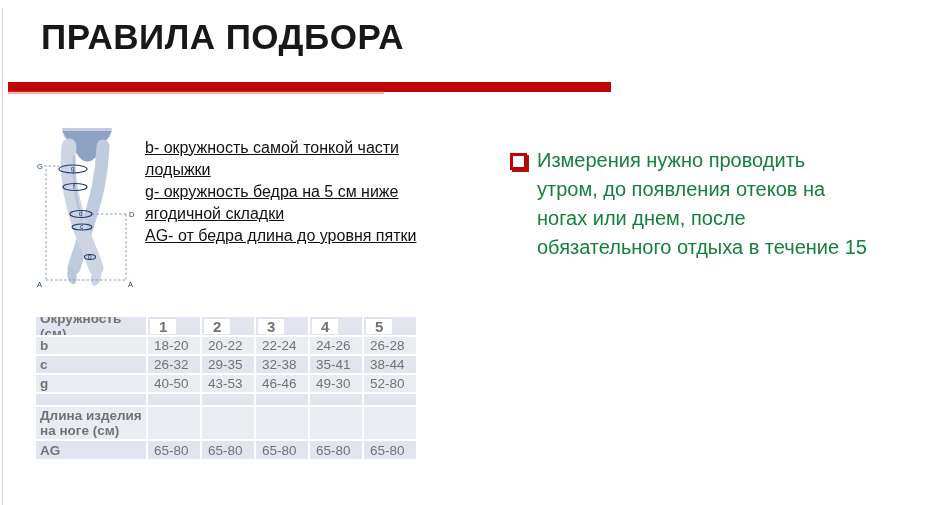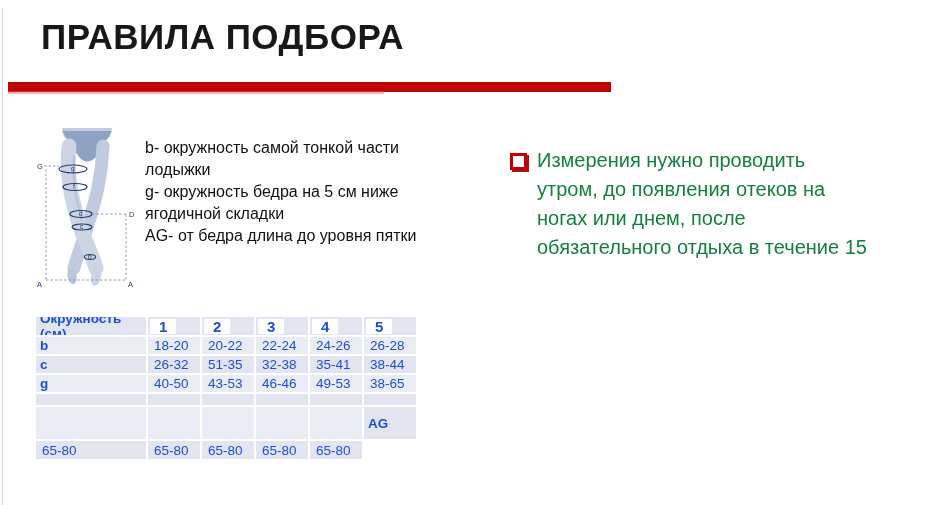--- a/index.html
+++ b/index.html
@@ -26,21 +26,21 @@
   }
   .accent-bar::after{
     content:"";position:absolute;left:0;bottom:-2px;width:376px;height:3px;
     background:rgba(221,90,90,.45);
   }
   
   .legs{position:absolute;left:36px;top:126px;}
   
   .measure-text{
     position:absolute;left:145px;top:137px;width:340px;
-    font-size:16px;line-height:22px;color:#111;
+    font-size:16px;line-height:22px;color:#111;text-decoration:underline;
   }
   
   .note{position:absolute;left:510px;top:146px;width:400px;}
   .bullet-square{
     position:absolute;left:0;top:7px;width:11px;height:11px;
     border:3px solid #c00000;
     box-shadow:2px 2px 0 0 #a81414;
     background:#fff;
   }
   .note-text{
@@ -51,21 +51,21 @@
   .size-table{
     position:absolute;left:36px;top:317px;
     display:grid;
     grid-template-columns:110px repeat(5,52px);
     grid-template-rows:18px 17px 17px 17px 11px 32px 18px;
     gap:2px;
   }
   .cell{
     display:flex;align-items:center;
     padding-left:6px;
-    font-size:13.5px;color:#1d4ed8;
+    font-size:13.5px;color:#737373;
     overflow:hidden;
   }
   .rowA{background:#e2e5f0;}
   .rowB{background:#eaecf4;}
   .lab{font-weight:700;padding-left:4px;}
   .chipcell{padding-left:2px;}
   .chip{
     background:#ffffff;
     font-weight:700;font-size:15px;
     height:15px;display:flex;align-items:center;
@@ -167,39 +167,40 @@
 
     <div class="cell lab rowB">b</div>
     <div class="cell rowB">18-20</div>
     <div class="cell rowB">20-22</div>
     <div class="cell rowB">22-24</div>
     <div class="cell rowB">24-26</div>
     <div class="cell rowB">26-28</div>
 
     <div class="cell lab rowA">c</div>
     <div class="cell rowA">26-32</div>
-    <div class="cell rowA">51-35</div>
+    <div class="cell rowA">29-35</div>
     <div class="cell rowA">32-38</div>
     <div class="cell rowA">35-41</div>
     <div class="cell rowA">38-44</div>
 
     <div class="cell lab rowB">g</div>
     <div class="cell rowB">40-50</div>
     <div class="cell rowB">43-53</div>
     <div class="cell rowB">46-46</div>
-    <div class="cell rowB">49-53</div>
-    <div class="cell rowB">38-65</div>
-
-    <div class="cell rowA"></div>
-    <div class="cell rowA"></div>
-    <div class="cell rowA"></div>
-    <div class="cell rowA"></div>
-    <div class="cell rowA"></div>
-    <div class="cell rowA"></div>
-
+    <div class="cell rowB">49-30</div>
+    <div class="cell rowB">52-80</div>
+
+    <div class="cell rowA"></div>
+    <div class="cell rowA"></div>
+    <div class="cell rowA"></div>
+    <div class="cell rowA"></div>
+    <div class="cell rowA"></div>
+    <div class="cell rowA"></div>
+
+    <div class="cell lab rowB wrap">Длина изделия на ноге (см)</div>
     <div class="cell rowB"></div>
     <div class="cell rowB"></div>
     <div class="cell rowB"></div>
     <div class="cell rowB"></div>
     <div class="cell rowB"></div>
 
     <div class="cell lab rowA">AG</div>
     <div class="cell rowA">65-80</div>
     <div class="cell rowA">65-80</div>
     <div class="cell rowA">65-80</div>

